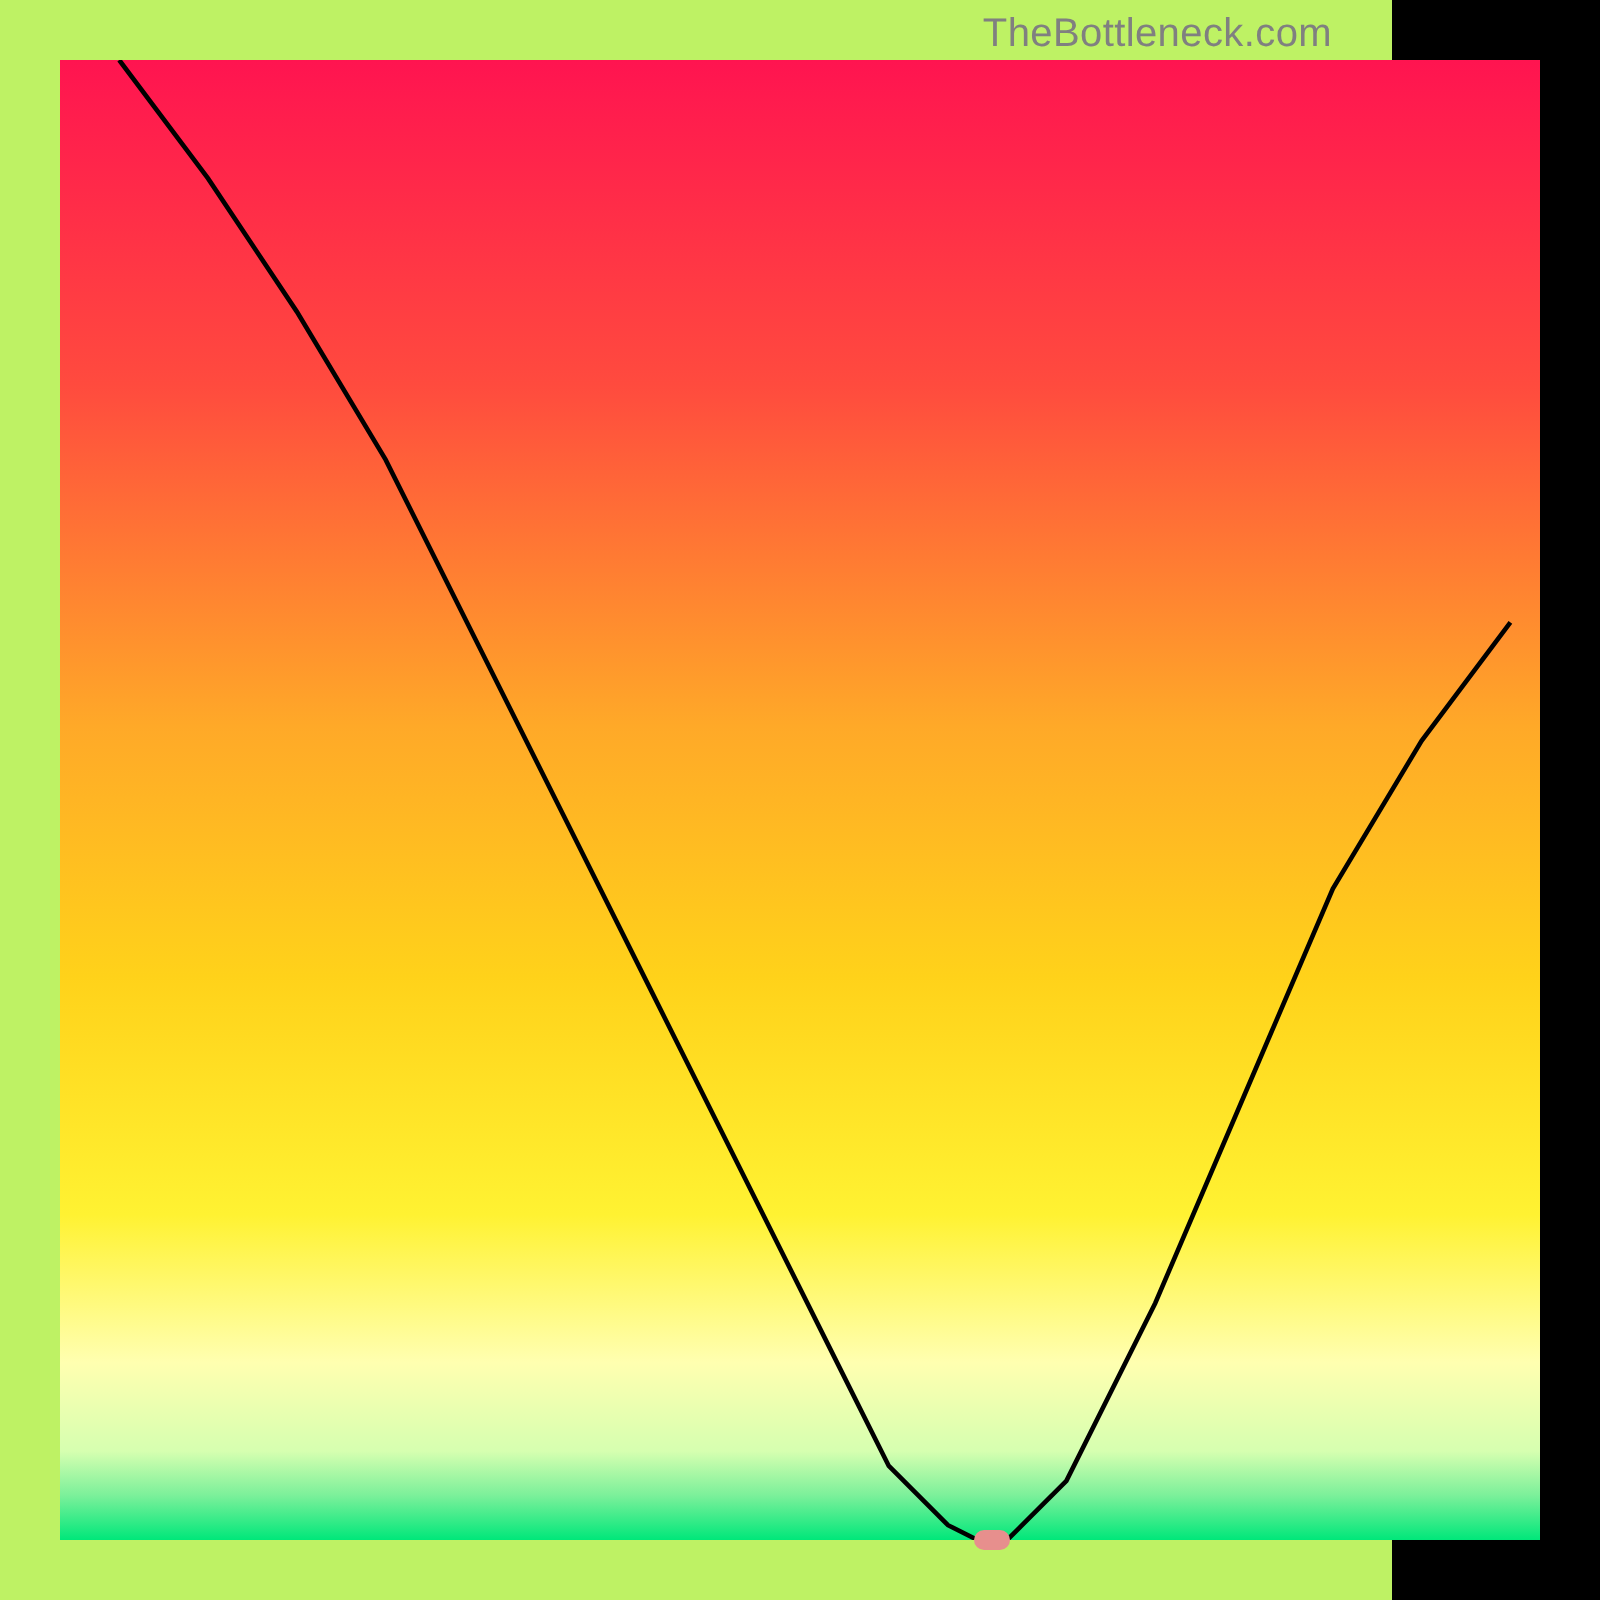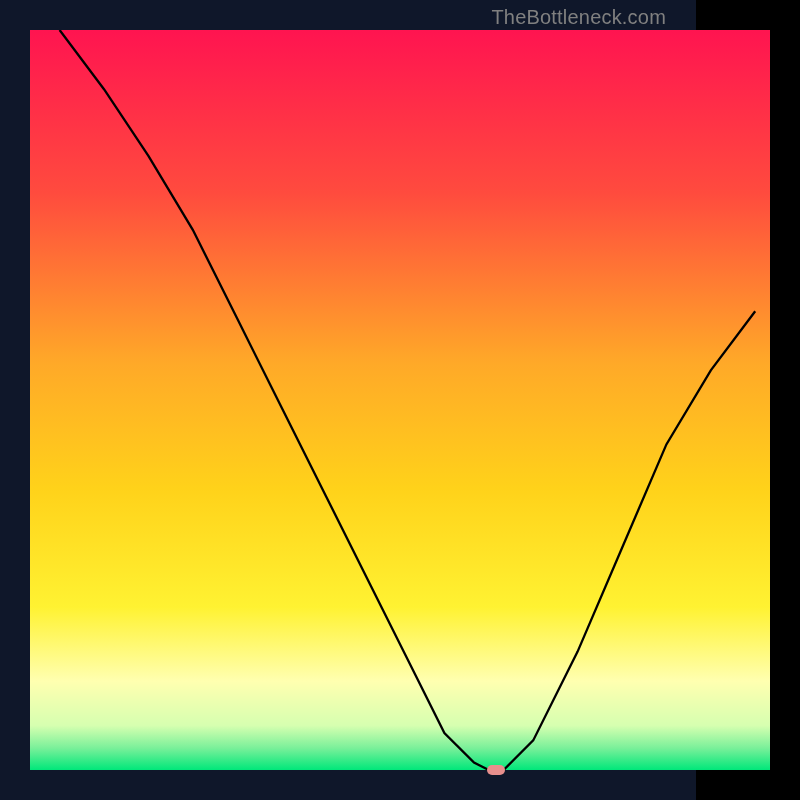--- a/index.html
+++ b/index.html
@@ -8,21 +8,21 @@
     width: 800px;
     height: 800px;
     background: #000;
     overflow: hidden;
     font-family: Arial, Helvetica, sans-serif;
   }
   .frame {
     position: relative;
     width: 696px;
     height: 800px;
-    background: #0f172a;
+    background: #bef264;
   }
   .plot {
     position: absolute;
     left: 30px;
     top: 30px;
     width: 740px;
     height: 740px;
   }
   .watermark {
     position: absolute;

